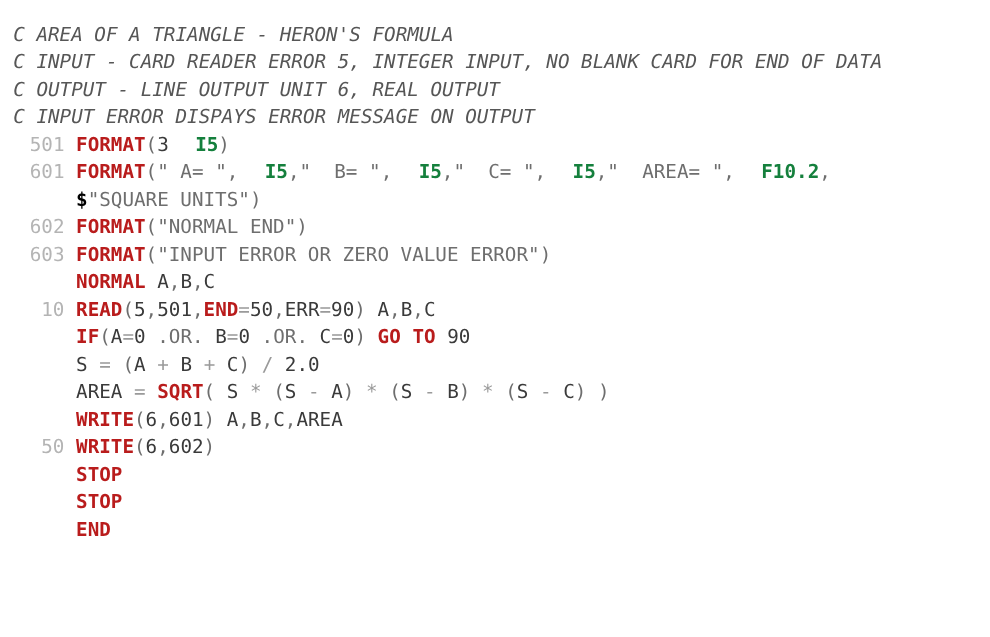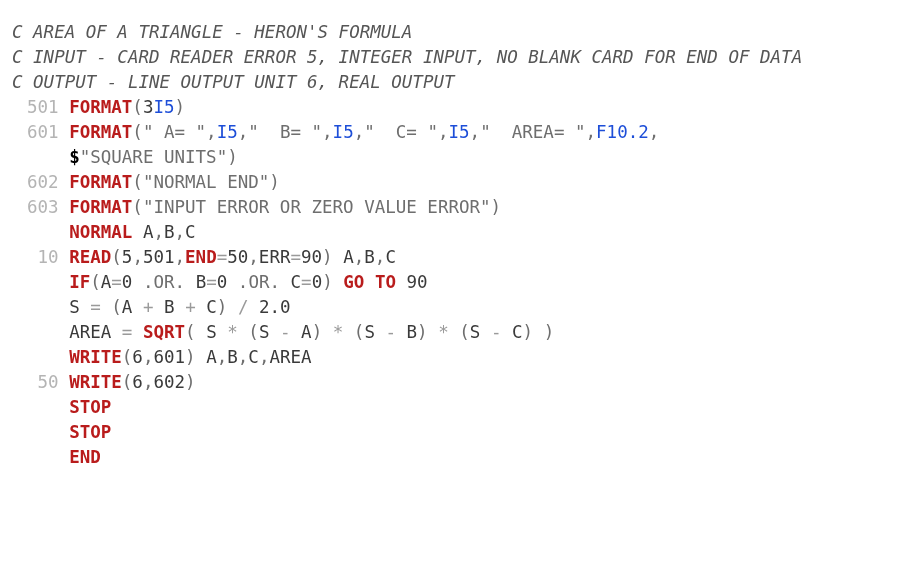--- a/index.html
+++ b/index.html
@@ -59,29 +59,30 @@
   }
 
   
   .kw      { color: #b91c1c; font-weight: bold; }
   .ident   { color: #3a3a3a; }
   .str     { color: #6e6e6e; }
   .punct   { color: #6e6e6e; }
   .op      { color: #9a9a9a; }
   .num     { color: #3a3a3a; }
   .cont    { color: #000000; font-weight: bold; }
-  .fspec   { color: #1d4ed8; font-weight: normal; }
+  .fspec   { color: #15803d; font-weight: bold; margin-left: 24px; }
 </style>
 </head>
 <body>
 
 <div id="code-listing">
     <div class="code-line comment-line"><span>C AREA OF A TRIANGLE - HERON'S FORMULA</span></div>
     <div class="code-line comment-line"><span>C INPUT - CARD READER ERROR 5, INTEGER INPUT, NO BLANK CARD FOR END OF DATA</span></div>
     <div class="code-line comment-line"><span>C OUTPUT - LINE OUTPUT UNIT 6, REAL OUTPUT</span></div>
+    <div class="code-line comment-line"><span>C INPUT ERROR DISPAYS ERROR MESSAGE ON OUTPUT</span></div>
     <div class="code-line stmt-line"><span class="label">501</span><span class="gutter-gap"> </span><span class="code"><span class="kw">FORMAT</span><span class="punct">(</span><span class="num">3</span><span class="fspec">I5</span><span class="punct">)</span></span></div>
     <div class="code-line stmt-line"><span class="label">601</span><span class="gutter-gap"> </span><span class="code"><span class="kw">FORMAT</span><span class="punct">(</span><span class="str">" A= "</span><span class="punct">,</span><span class="fspec">I5</span><span class="punct">,</span><span class="str">"  B= "</span><span class="punct">,</span><span class="fspec">I5</span><span class="punct">,</span><span class="str">"  C= "</span><span class="punct">,</span><span class="fspec">I5</span><span class="punct">,</span><span class="str">"  AREA= "</span><span class="punct">,</span><span class="fspec">F10.2</span><span class="punct">,</span></span></div>
     <div class="code-line stmt-line"><span class="label"></span><span class="gutter-gap"> </span><span class="code"><span class="cont">$</span><span class="str">"SQUARE UNITS"</span><span class="punct">)</span></span></div>
     <div class="code-line stmt-line"><span class="label">602</span><span class="gutter-gap"> </span><span class="code"><span class="kw">FORMAT</span><span class="punct">(</span><span class="str">"NORMAL END"</span><span class="punct">)</span></span></div>
     <div class="code-line stmt-line"><span class="label">603</span><span class="gutter-gap"> </span><span class="code"><span class="kw">FORMAT</span><span class="punct">(</span><span class="str">"INPUT ERROR OR ZERO VALUE ERROR"</span><span class="punct">)</span></span></div>
     <div class="code-line stmt-line"><span class="label"></span><span class="gutter-gap"> </span><span class="code"><span class="kw">NORMAL</span> <span class="ident">A</span><span class="punct">,</span><span class="ident">B</span><span class="punct">,</span><span class="ident">C</span></span></div>
     <div class="code-line stmt-line"><span class="label">10</span><span class="gutter-gap"> </span><span class="code"><span class="kw">READ</span><span class="punct">(</span><span class="num">5</span><span class="punct">,</span><span class="num">501</span><span class="punct">,</span><span class="kw">END</span><span class="op">=</span><span class="num">50</span><span class="punct">,</span><span class="ident">ERR</span><span class="op">=</span><span class="num">90</span><span class="punct">)</span> <span class="ident">A</span><span class="punct">,</span><span class="ident">B</span><span class="punct">,</span><span class="ident">C</span></span></div>
     <div class="code-line stmt-line"><span class="label"></span><span class="gutter-gap"> </span><span class="code"><span class="kw">IF</span><span class="punct">(</span><span class="ident">A</span><span class="op">=</span><span class="num">0</span> <span class="punct">.</span><span class="punct">OR.</span> <span class="ident">B</span><span class="op">=</span><span class="num">0</span> <span class="punct">.</span><span class="punct">OR.</span> <span class="ident">C</span><span class="op">=</span><span class="num">0</span><span class="punct">)</span> <span class="kw">GO</span> <span class="kw">TO</span> <span class="num">90</span></span></div>
     <div class="code-line stmt-line"><span class="label"></span><span class="gutter-gap"> </span><span class="code"><span class="ident">S</span> <span class="op">=</span> <span class="punct">(</span><span class="ident">A</span> <span class="op">+</span> <span class="ident">B</span> <span class="op">+</span> <span class="ident">C</span><span class="punct">)</span> <span class="op">/</span> <span class="num">2.0</span></span></div>
     <div class="code-line stmt-line"><span class="label"></span><span class="gutter-gap"> </span><span class="code"><span class="ident">AREA</span> <span class="op">=</span> <span class="kw">SQRT</span><span class="punct">(</span> <span class="ident">S</span> <span class="op">*</span> <span class="punct">(</span><span class="ident">S</span> <span class="op">-</span> <span class="ident">A</span><span class="punct">)</span> <span class="op">*</span> <span class="punct">(</span><span class="ident">S</span> <span class="op">-</span> <span class="ident">B</span><span class="punct">)</span> <span class="op">*</span> <span class="punct">(</span><span class="ident">S</span> <span class="op">-</span> <span class="ident">C</span><span class="punct">)</span> <span class="punct">)</span></span></div>

